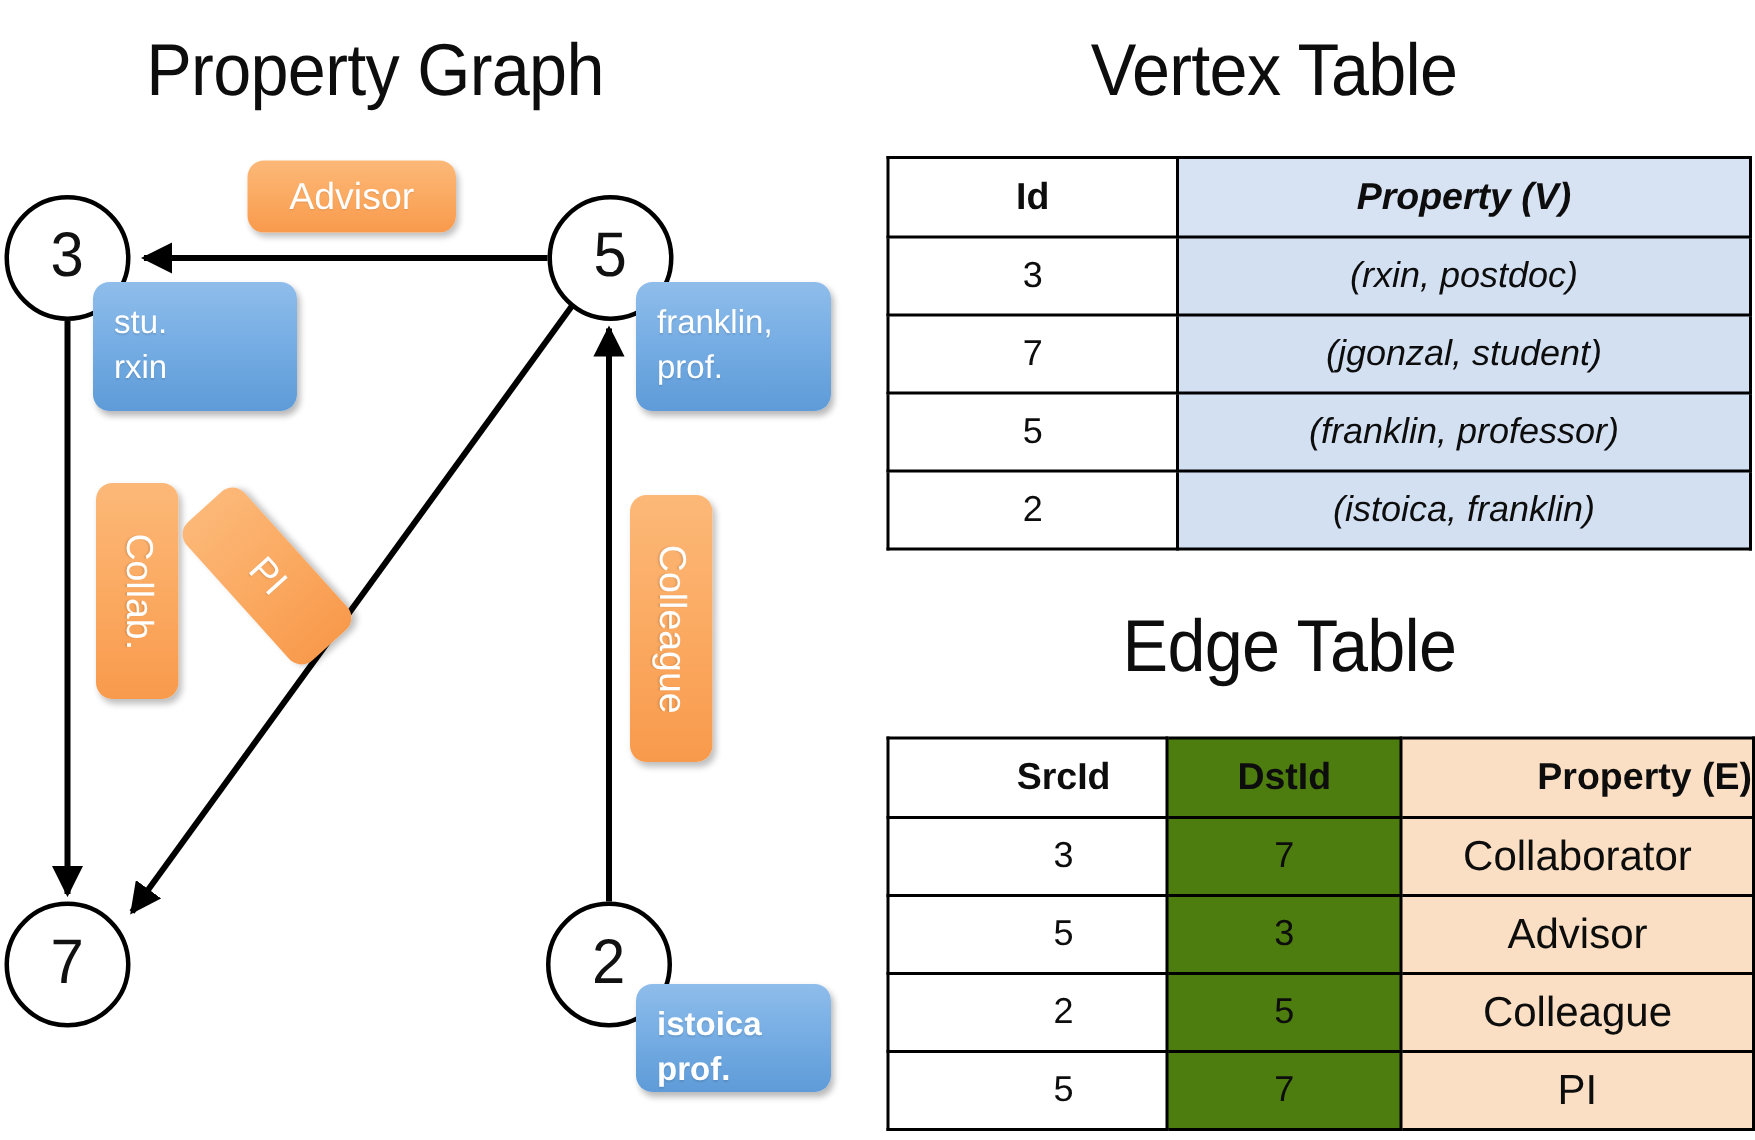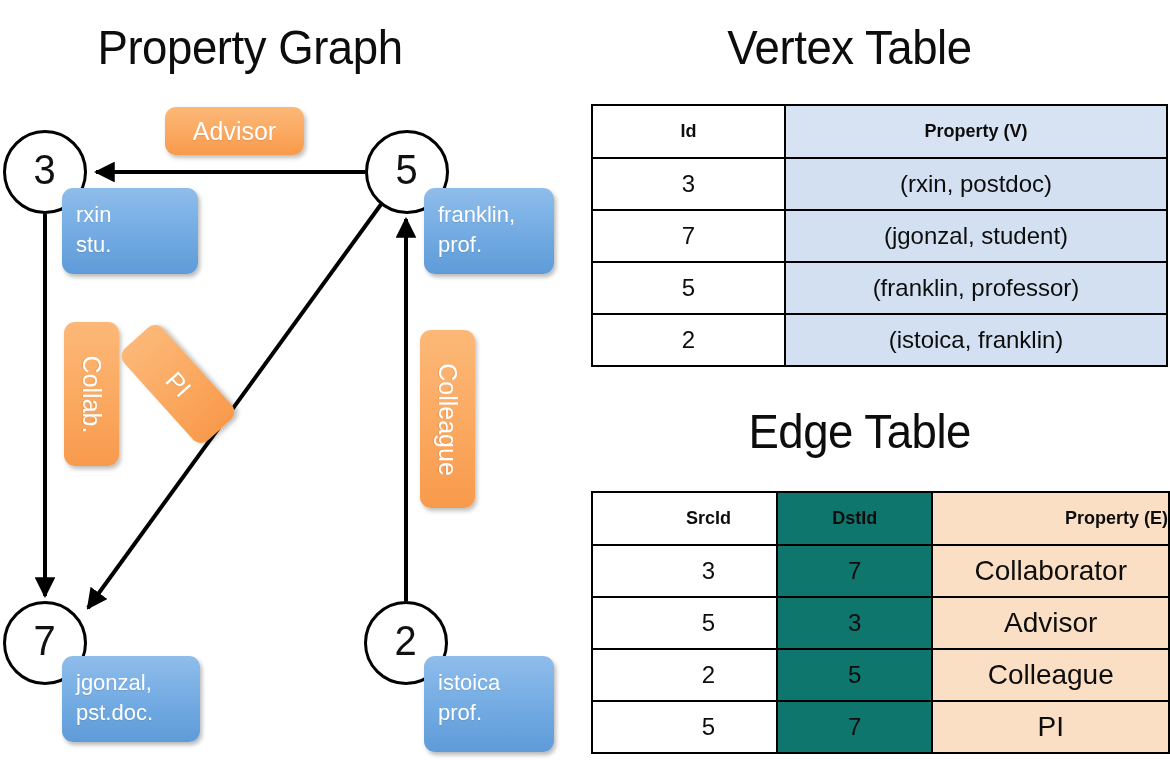--- a/index.html
+++ b/index.html
@@ -80,21 +80,21 @@
     line-height: 1.35;
     padding: 12px 0 10px 14px;
     box-sizing: border-box;
     z-index: 4;
     font-family: "Liberation Sans", sans-serif;
     text-shadow: 0 1px 1px rgba(0,0,0,0.10);
   }
   #box-rxin     { left: 62px;  top: 188px; width: 136px; height: 86px; }
   #box-franklin { left: 424px; top: 188px; width: 130px; height: 86px; }
   #box-jgonzal  { left: 62px;  top: 656px; width: 138px; height: 86px; }
-  #box-istoica  { left: 424px; top: 656px; width: 130px; height: 96px; }
+  #box-istoica  { left: 424px; top: 656px; width: 130px; height: 72px; font-weight: bold; }
 
   
   .edge-label {
     position: absolute;
     border-radius: 11px;
     background: linear-gradient(to bottom, #fcb878 0%, #fbaa62 50%, #f89a4c 100%);
     box-shadow: 2px 3px 4px rgba(0,0,0,0.25);
     color: #ffffff;
     font-size: 25px;
     font-weight: 400;
@@ -137,38 +137,38 @@
   }
   .data-table td, .data-table th {
     border: 2.2px solid #000;
     text-align: center;
     font-weight: 400;
     color: #0d0d0d;
     padding: 0;
   }
   .data-table th {
     font-weight: 700;
-    font-size: 18px;
+    font-size: 25px;
     height: 51px;
   }
   .data-table td {
     font-size: 24px;
     height: 50px;
   }
 
   
   #vertex-table { left: 591px; top: 104px; }
   #vertex-table .col-id      { width: 191px; background: #ffffff; }
-  #vertex-table .col-prop    { width: 380px; background: #d3e0f2; }
+  #vertex-table .col-prop    { width: 380px; background: #d3e0f2; font-style: italic; }
   #vertex-table th.col-prop  { background: #d7e2f3; }
 
   
   #edge-table { left: 591px; top: 491px; }
   #edge-table .col-src  { width: 152px; background: #ffffff; padding-left: 48px; }
-  #edge-table .col-dst  { width: 174px; background: #0f766e; }
+  #edge-table .col-dst  { width: 174px; background: #4d7c0f; }
   #edge-table .col-prop { width: 250px; background: #fadfc4; }
   #edge-table th.col-prop { background: #fadfc4; text-align: right; }
   #edge-table td.col-prop { font-size: 28px; }
 </style>
 </head>
 <body>
 
 <div class="title" id="title-property-graph">Property Graph</div>
 <div class="title" id="title-vertex-table">Vertex Table</div>
 <div class="title" id="title-edge-table">Edge Table</div>
@@ -198,31 +198,27 @@
     <span>5</span>
   </div>
   <div class="node" id="node-7">
     <span>7</span>
   </div>
   <div class="node" id="node-2">
     <span>2</span>
   </div>
 
   <div class="prop-box" id="box-rxin">
+    <div>stu.</div>
     <div>rxin</div>
-    <div>stu.</div>
   </div>
   <div class="prop-box" id="box-franklin">
     <div>franklin,</div>
     <div>prof.</div>
   </div>
-  <div class="prop-box" id="box-jgonzal">
-    <div>jgonzal,</div>
-    <div>pst.doc.</div>
-  </div>
   <div class="prop-box" id="box-istoica">
     <div>istoica</div>
     <div>prof.</div>
   </div>
 
   <div class="edge-label" id="edge-label-advisor">
     <span class="htxt">Advisor</span>
   </div>
   <div class="edge-label" id="edge-label-collab">
     <span class="vtxt">Collab.</span>

